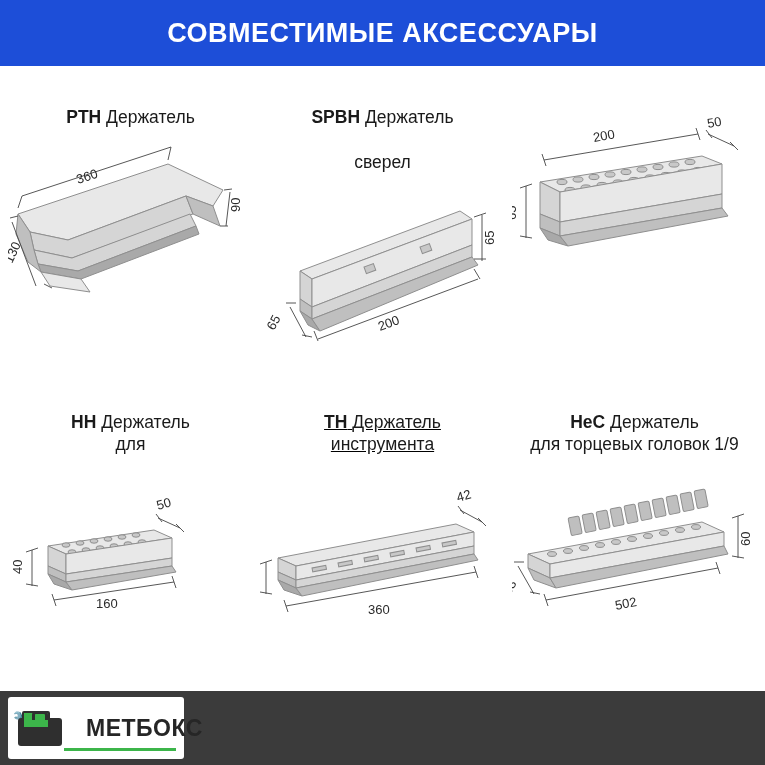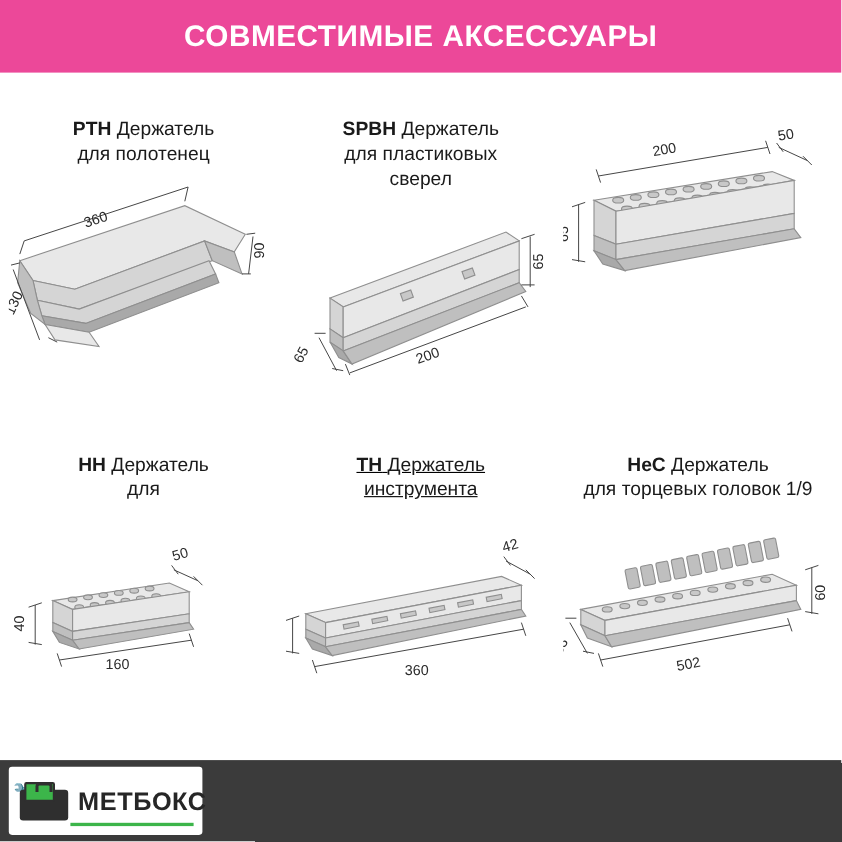--- a/index.html
+++ b/index.html
@@ -20,21 +20,21 @@
     background: #ffffff;
   }
 
   
   .header {
     position: absolute;
     left: 0;
     top: 0;
     width: 765px;
     height: 66px;
-    background: #ec4899;
+    background: #1d4ed8;
     display: flex;
     align-items: center;
     justify-content: center;
   }
   .header-title {
     color: #ffffff;
     font-size: 27px;
     font-weight: bold;
     letter-spacing: 0.5px;
     text-align: center;
@@ -141,21 +141,21 @@
     top: 2px;
     font-size: 16px;
     color: #4a4a4a;
     transform: rotate(-35deg);
   }
   .logo-text {
     font-size: 23px;
     font-weight: bold;
     color: #262626;
     letter-spacing: 0.5px;
-    margin-left: 5px;
+    margin-left: 20px;
   }
   .logo-underline {
     position: absolute;
     left: 56px;
     bottom: 8px;
     width: 112px;
     height: 3px;
     background: #3cb54a;
   }
 
@@ -176,21 +176,20 @@
   <div class="header">
     <div class="header-title">СОВМЕСТИМЫЕ АКСЕССУАРЫ</div>
   </div>
 
   <div class="content">
 
     <div class="cell" style="left:8px; top:40px; width:245px; height:300px;">
       <div class="cell-title">
         <b>PTH</b>
         <span>Держатель</span><br>
-        <span>для полотенец</span>
       </div>
       <div class="fig" style="height:200px;">
         <svg width="245" height="200" viewBox="0 0 245 200">
 
           <g class="st">
 
             <polygon class="f-light" points="10,80 160,30 215,56 205,72 178,62 60,106 22,98"></polygon>
 
             <polygon class="f-mid" points="22,98 60,106 178,62 185,80 64,124 26,116"></polygon>
 
@@ -220,21 +219,21 @@
           <text class="dim" x="4" y="130" transform="rotate(-65 4 130)" style="font-size:13px;fill:#2b2b2b;stroke:none;">130</text>
         </svg>
         
       </div>
     </div>
 
     <div class="cell" style="left:260px; top:40px; width:245px; height:300px;">
       <div class="cell-title">
         <b>SPBH</b>
         <span>Держатель</span><br>
-        <span>для пластиковых</span><br>
+        <br>
         <span>сверел</span>
       </div>
       <div class="fig" style="height:190px;">
         <svg width="245" height="190" viewBox="0 0 245 190">
           <g class="st">
 
             <polygon class="f-light" points="40,92 200,32 212,40 52,100"></polygon>
 
             <polygon class="f-mid" points="40,92 52,100 52,128 40,120"></polygon>
             <polygon class="f-light" points="52,100 212,40 212,66 52,128"></polygon>

